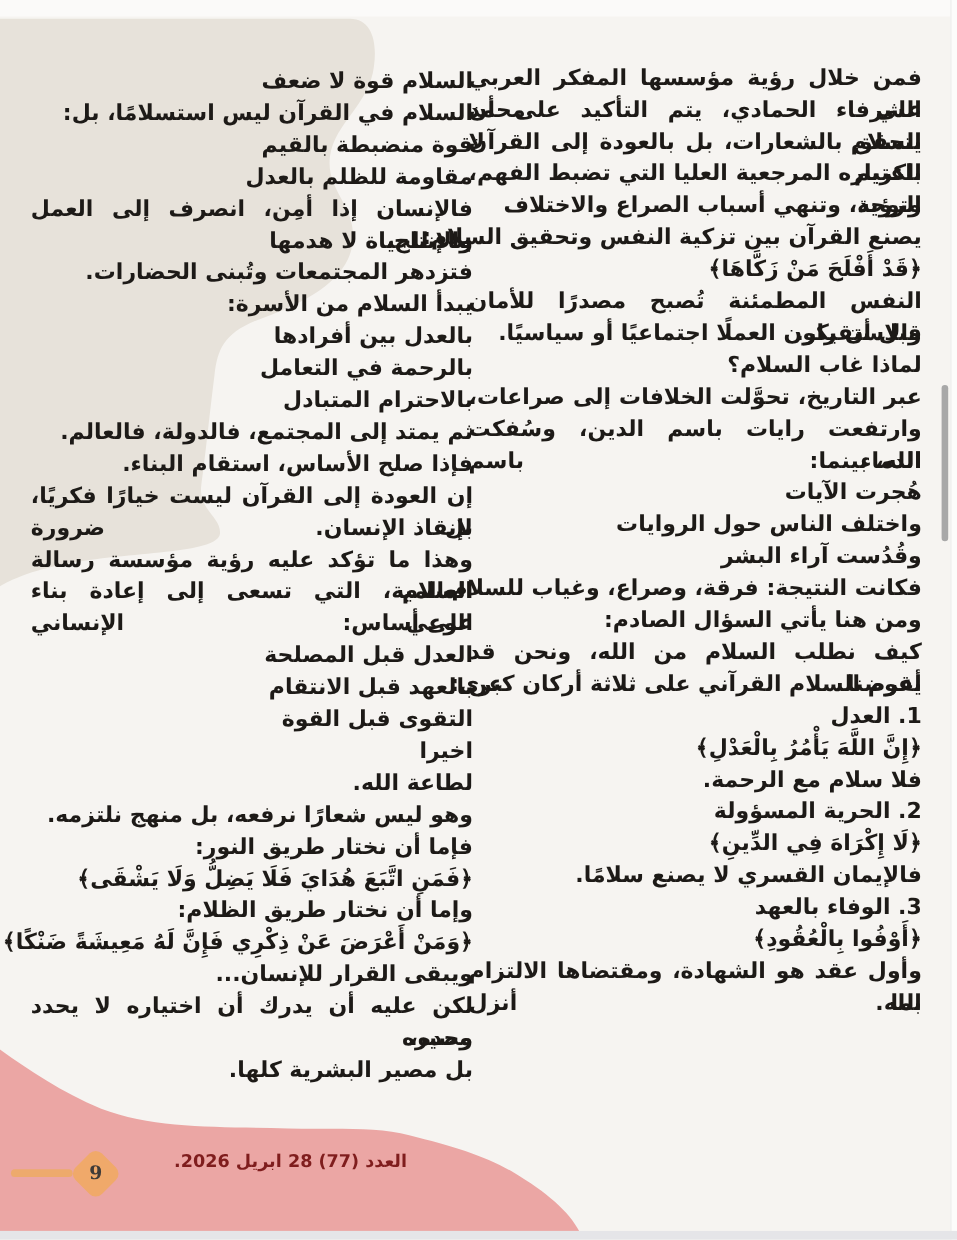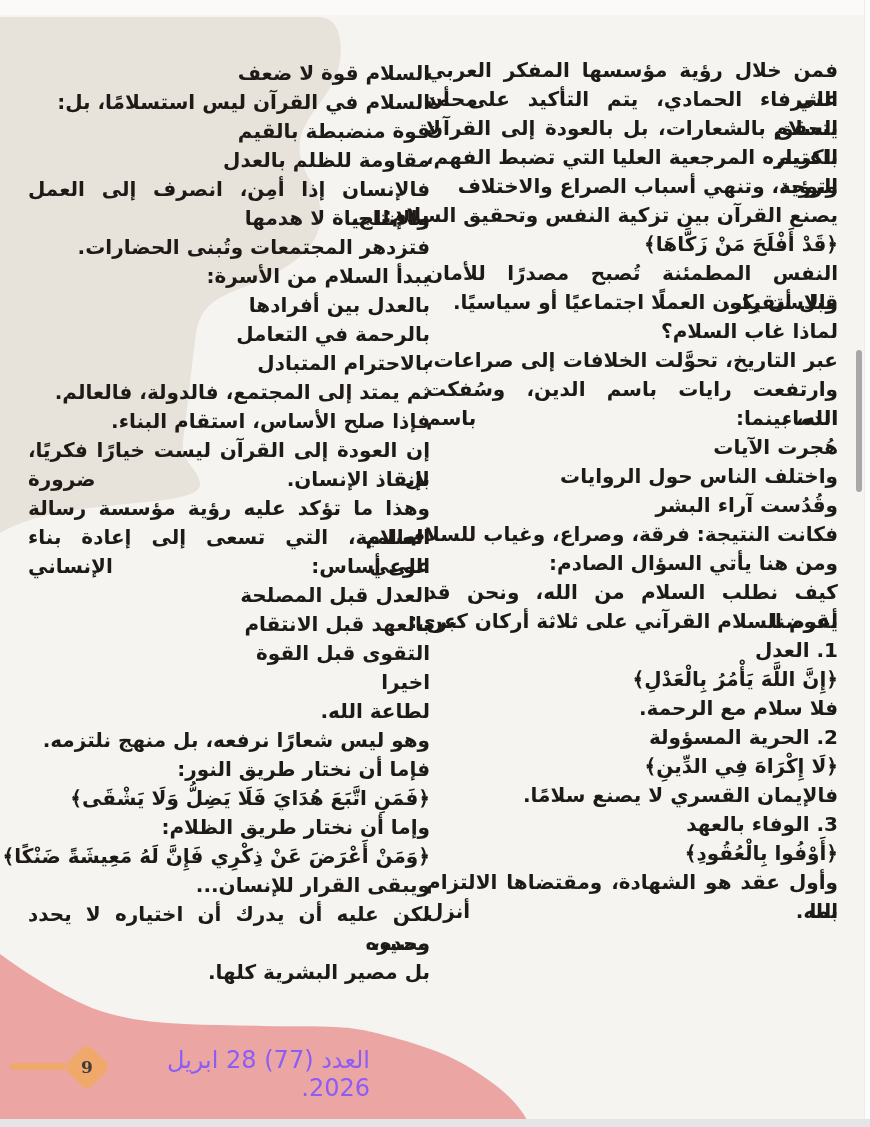--- a/index.html
+++ b/index.html
@@ -24,21 +24,21 @@
   .line{height:29px;line-height:29px;white-space:nowrap;overflow:visible;}
   .line.just{white-space:normal;text-align:justify;text-align-last:justify;}
   
   .scroll-thumb{
     position:absolute;left:856px;top:350px;width:6px;height:142px;
     border-radius:3px;background:#a8a8a8;z-index:5;
   }
   
   .footer-issue{
     position:absolute;left:118px;top:1046px;width:252px;z-index:4;
-    direction:rtl;text-align:right;font-weight:normal;font-size:24px;color:#8b5cf6;
+    direction:rtl;text-align:right;font-weight:bold;font-size:16px;color:#7f1d1d;
   }
   .page-dash{
     position:absolute;left:10px;top:1063px;width:56px;height:7px;
     border-radius:4px;background:#edaa6c;z-index:4;
   }
   .page-diamond{
     position:absolute;left:70px;top:1050px;width:34px;height:34px;
     background:#f0a96a;border-radius:8px;transform:rotate(45deg);z-index:4;
     display:flex;align-items:center;justify-content:center;
   }

